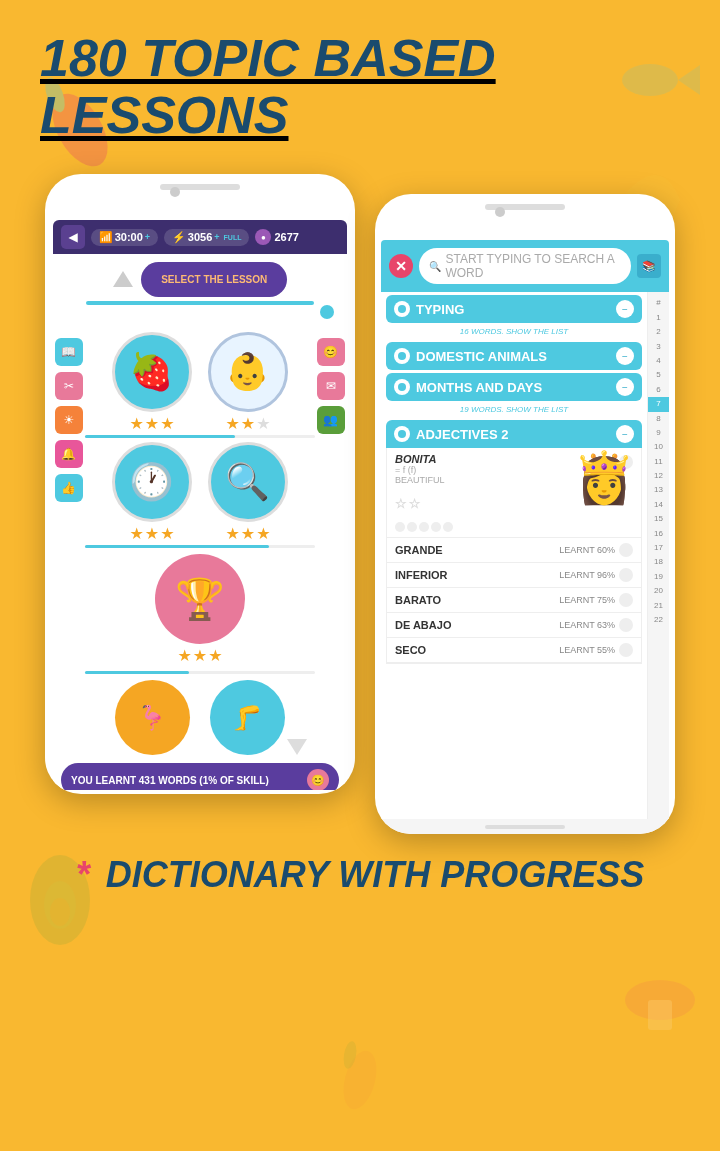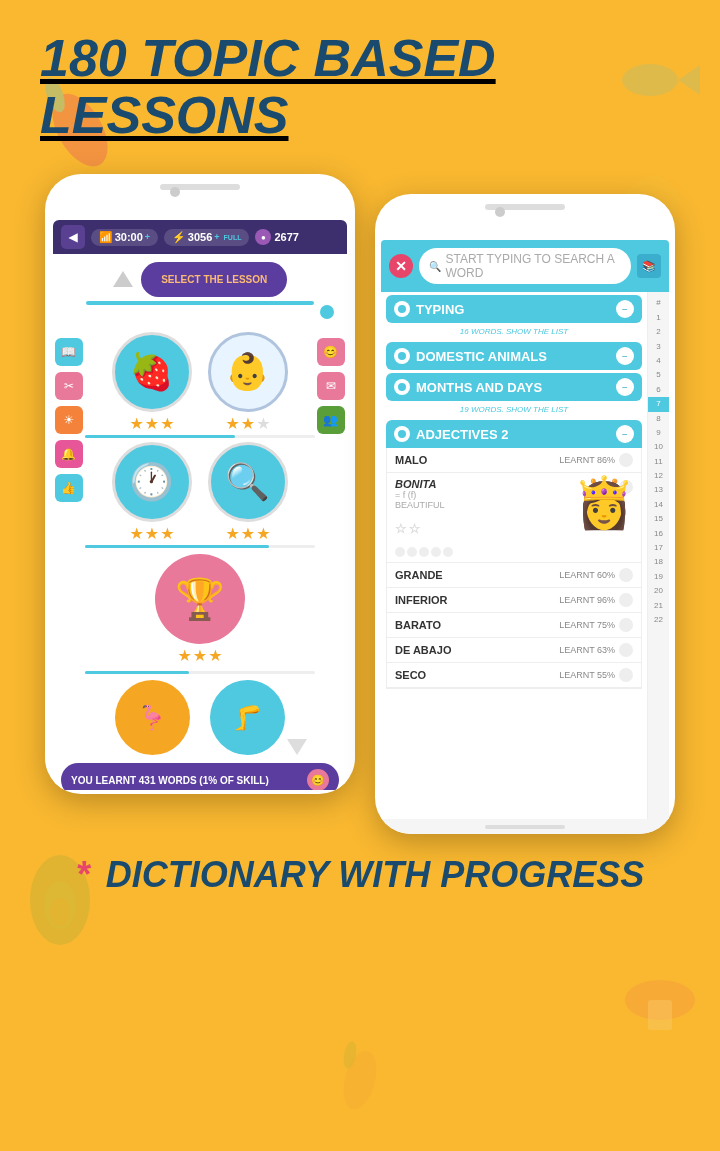--- a/index.html
+++ b/index.html
@@ -792,27 +792,20 @@
               <div class="p2-lesson-dot">
                 <div class="p2-lesson-dot-inner"></div>
               </div>
               <span class="p2-lesson-name">ADJECTIVES 2</span>
             </div>
             <div class="p2-lesson-arrow">−</div>
           </div>
 
           <div class="p2-word-list">
 
-            <div class="p2-word-row">
-              <span>MALO</span>
-              <div class="p2-learnt">
-                LEARNT 86%
-                <div class="learnt-dot"></div>
-              </div>
-            </div>
 
             <div class="p2-word-row" style="flex-direction:column;align-items:flex-start;gap:3px;position:relative;min-height:90px;">
               <div class="p2-word-row-top">
                 <div>
                   <div style="font-weight:bold;font-size:11px;font-style:italic;">BONITA</div>
                   <div class="p2-translation">= f (f)</div>
                   <div class="p2-translation">BEAUTIFUL</div>
                 </div>
                 <div class="learnt-dot" style="align-self:flex-start;margin-top:2px;"></div>
               </div>

